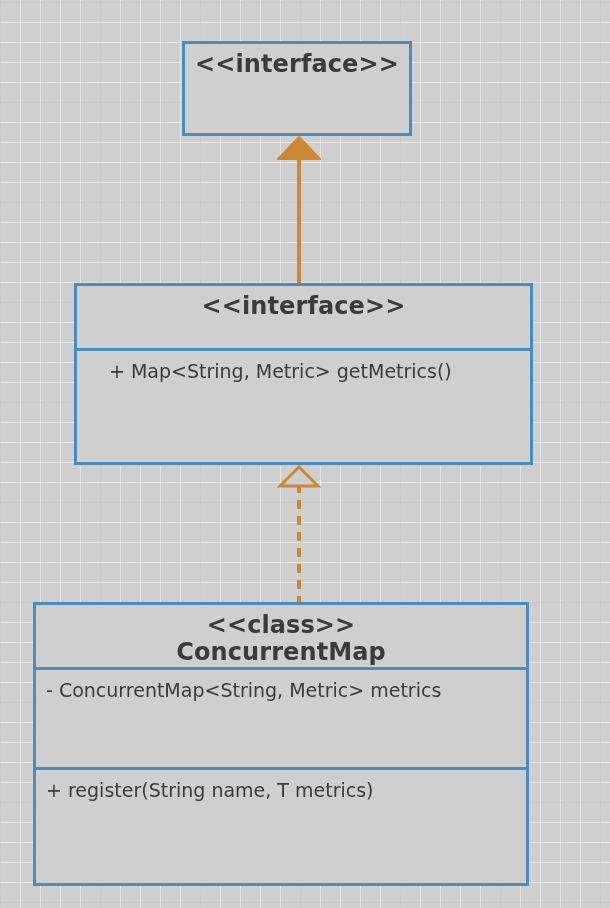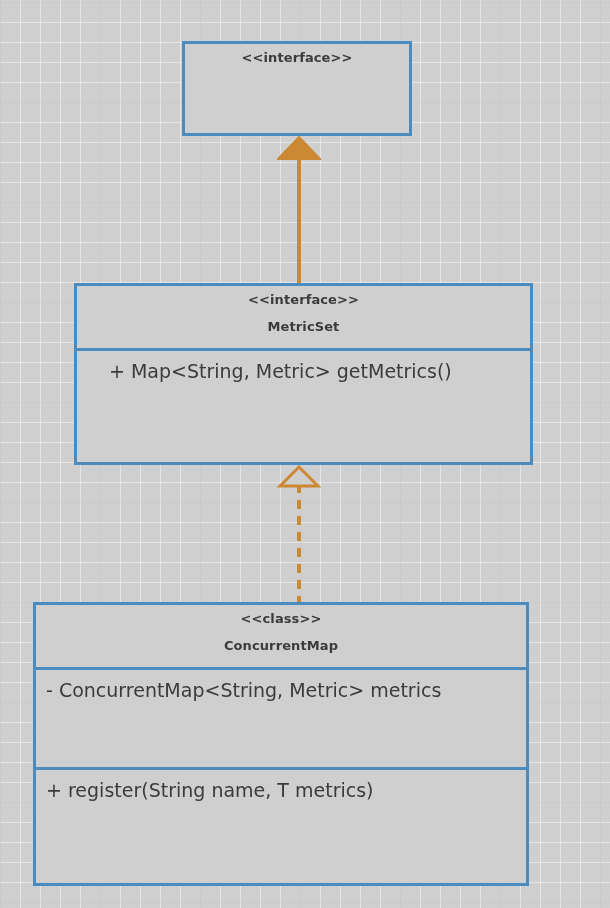--- a/index.html
+++ b/index.html
@@ -46,23 +46,24 @@
     box-sizing: border-box;
     position: relative;
     overflow: hidden;
   }
   .compartment + .compartment {
     border-top: 3px solid #4a8cc0;
   }
 
   .header-comp {
     text-align: center;
+    padding-top: 7px;
     color: #3b3b3b;
     font-weight: bold;
-    font-size: 13px;
+    font-size: 24px;
     line-height: 27px;
     letter-spacing: 0.1px;
   }
   .stereotype {
     display: block;
     font-weight: bold;
   }
   .type-name {
     display: block;
     font-weight: bold;
@@ -163,21 +164,20 @@
   <div class="connector" id="conn-generalization">
     <div class="conn-line solid"></div>
     <svg class="arrowhead" width="44" height="24" viewBox="0 0 44 24">
       <polygon points="22,1 43,23 1,23" fill="#cc8833" stroke="#cc8833" stroke-width="2"></polygon>
     </svg>
   </div>
 
   <div class="uml-box" id="box-metricset">
     <div class="compartment header-comp">
       <span class="stereotype">&lt;&lt;interface&gt;&gt;</span>
-      <span class="type-name">MetricSet</span>
     </div>
     <div class="compartment member-comp">
       <div>+ Map&lt;String, Metric&gt; getMetrics()</div>
     </div>
   </div>
 
   <div class="connector" id="conn-realization">
     <div class="conn-line dashed"></div>
     <svg class="arrowhead" width="44" height="23" viewBox="0 0 44 23">
       <polygon points="22,2 41,21 3,21" fill="#cfcfcf" stroke="#cc8833" stroke-width="3" stroke-linejoin="miter"></polygon>

